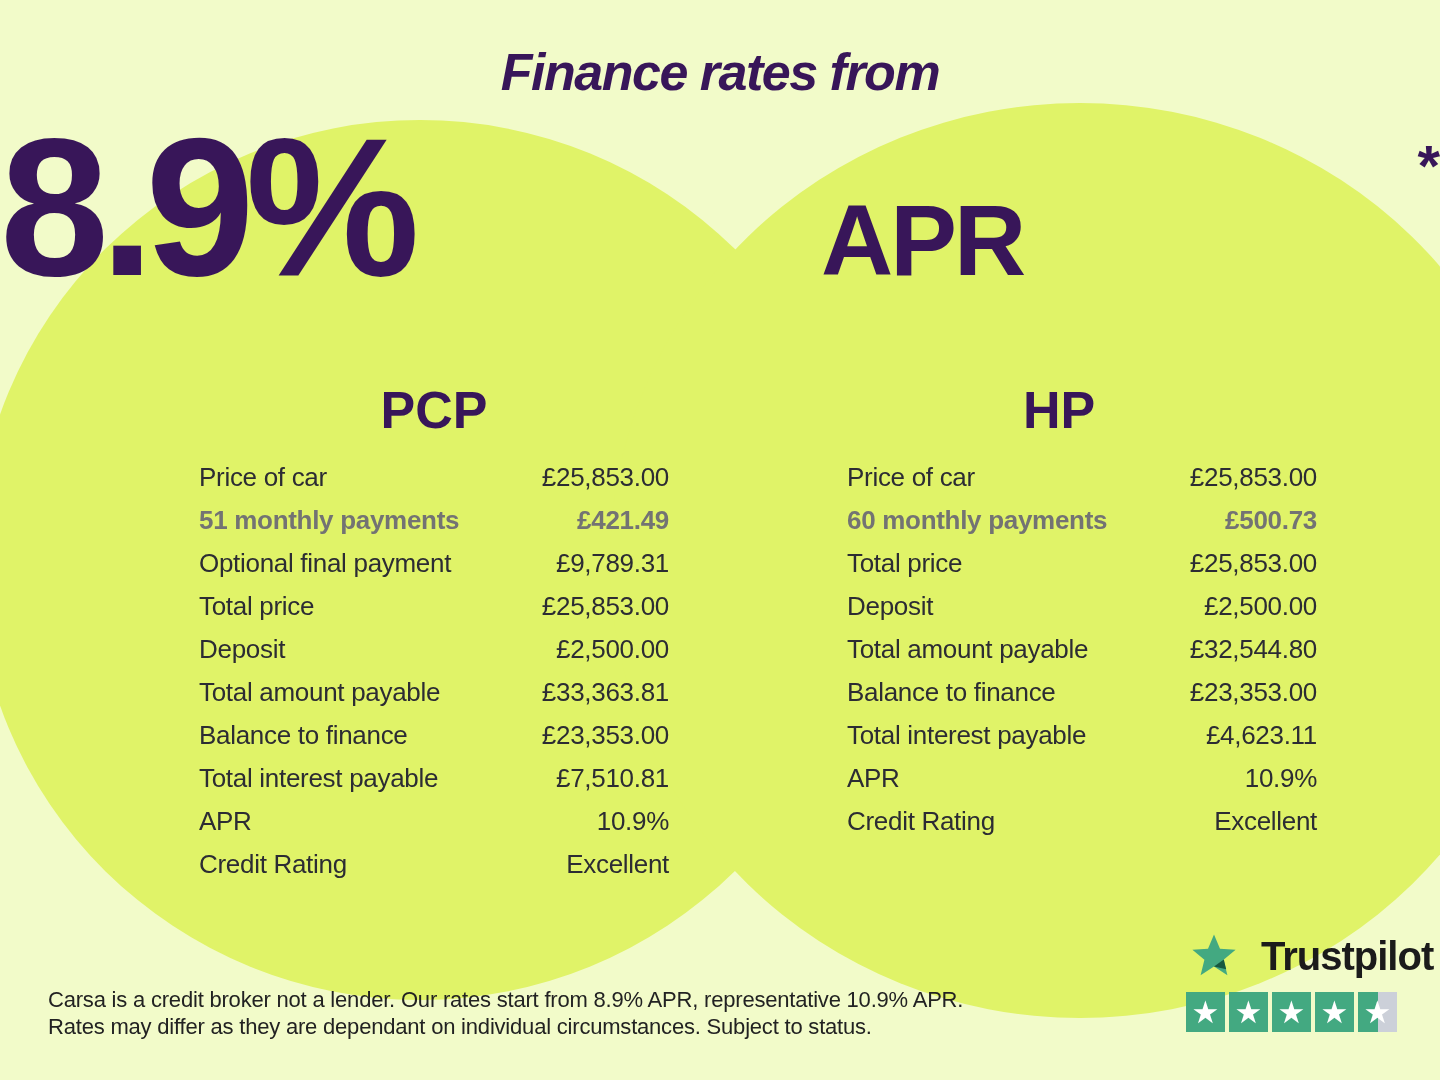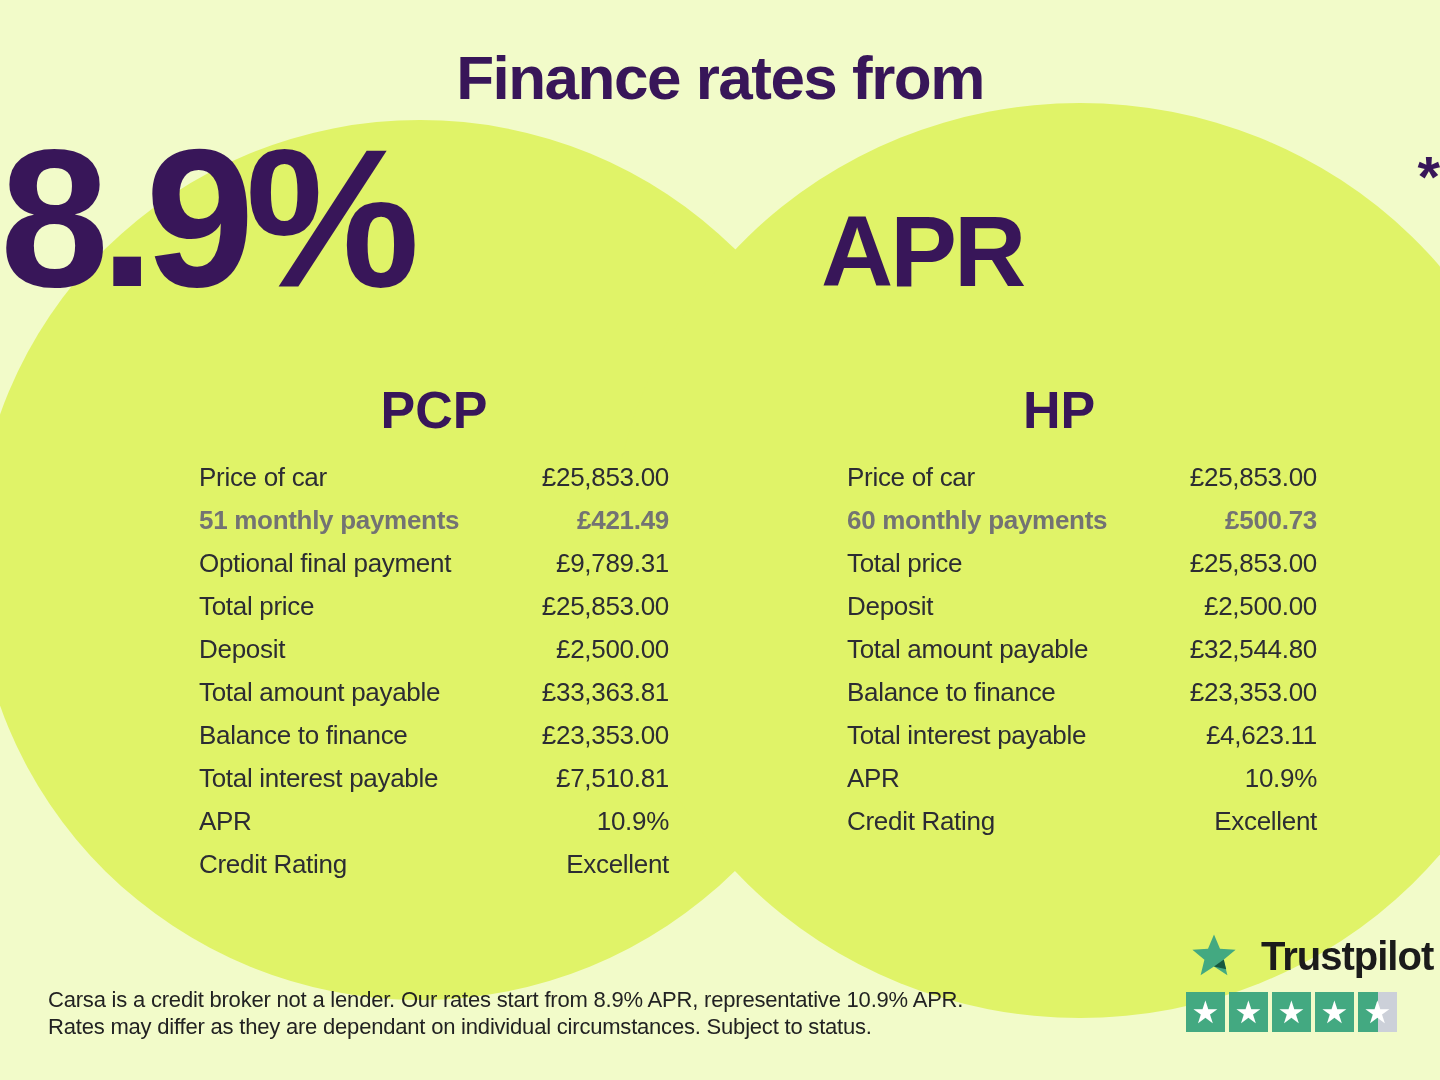--- a/index.html
+++ b/index.html
@@ -10,21 +10,21 @@
     margin: 0 auto;
     background: #f2fbc9;
     overflow: hidden;
     font-family: "Liberation Sans", sans-serif;
   }
   .circle { position:absolute; border-radius:50%; background:#e0f368; }
   .circle.left  { left:-25px;  top:120px; width:890px; height:880px; }
   .circle.right { left:610px;  top:103px; width:940px; height:915px; }
 
   .header { position:absolute; top:42px; left:0; width:100%; text-align:center; color:#381659; }
-  .title  { font-size:62px; font-weight:800; letter-spacing:-1.5px; }
+  .title  { font-size:52px; font-weight:800; letter-spacing:-1.5px;font-style:italic; }
   .rate-line { margin-top:8px; display:flex; justify-content:space-between; align-items:baseline;gap:16px; }
   .rate-value  { font-size:196px; font-weight:800; letter-spacing:-9px; line-height:1; }
   .rate-suffix { font-size:100px; font-weight:800; letter-spacing:-3px; margin-left:20px; }
   .rate-fnmark { align-self:flex-start; font-size:58px; font-weight:800; margin-top:22px; margin-left:4px; }
 
   .table { position:absolute; top:384px; width:470px; color:#2c2c33;margin-left:19px; }
   .table.pcp { left:180px; }
   .table.hp  { left:828px; }
   .table h2 { text-align:center; font-size:52px; line-height:1; font-weight:800; color:#381659; margin:0 0 20px; }
   .table.hp h2 { padding-right:46px; }

